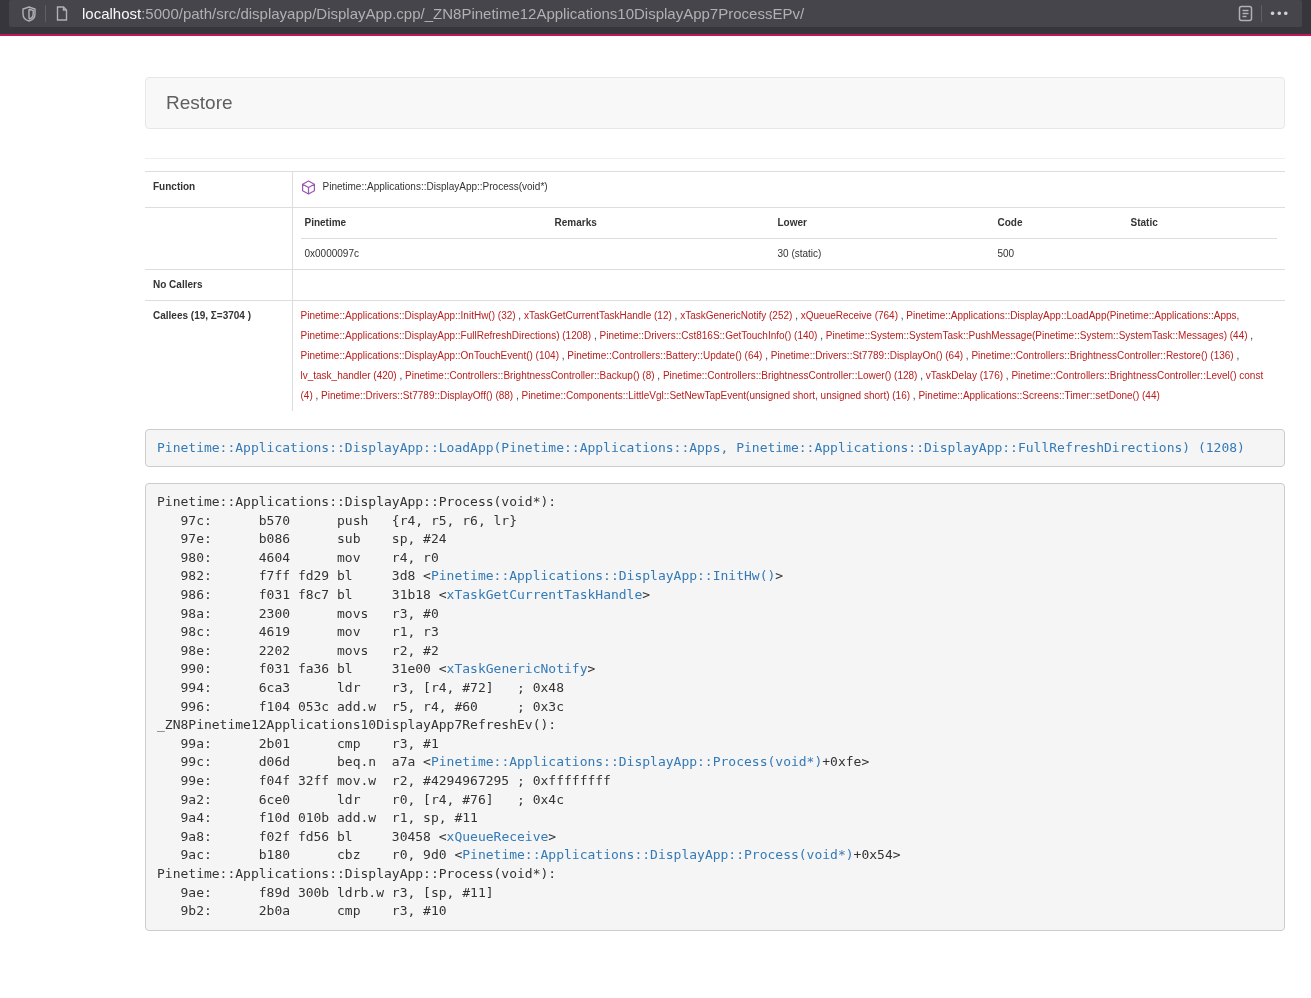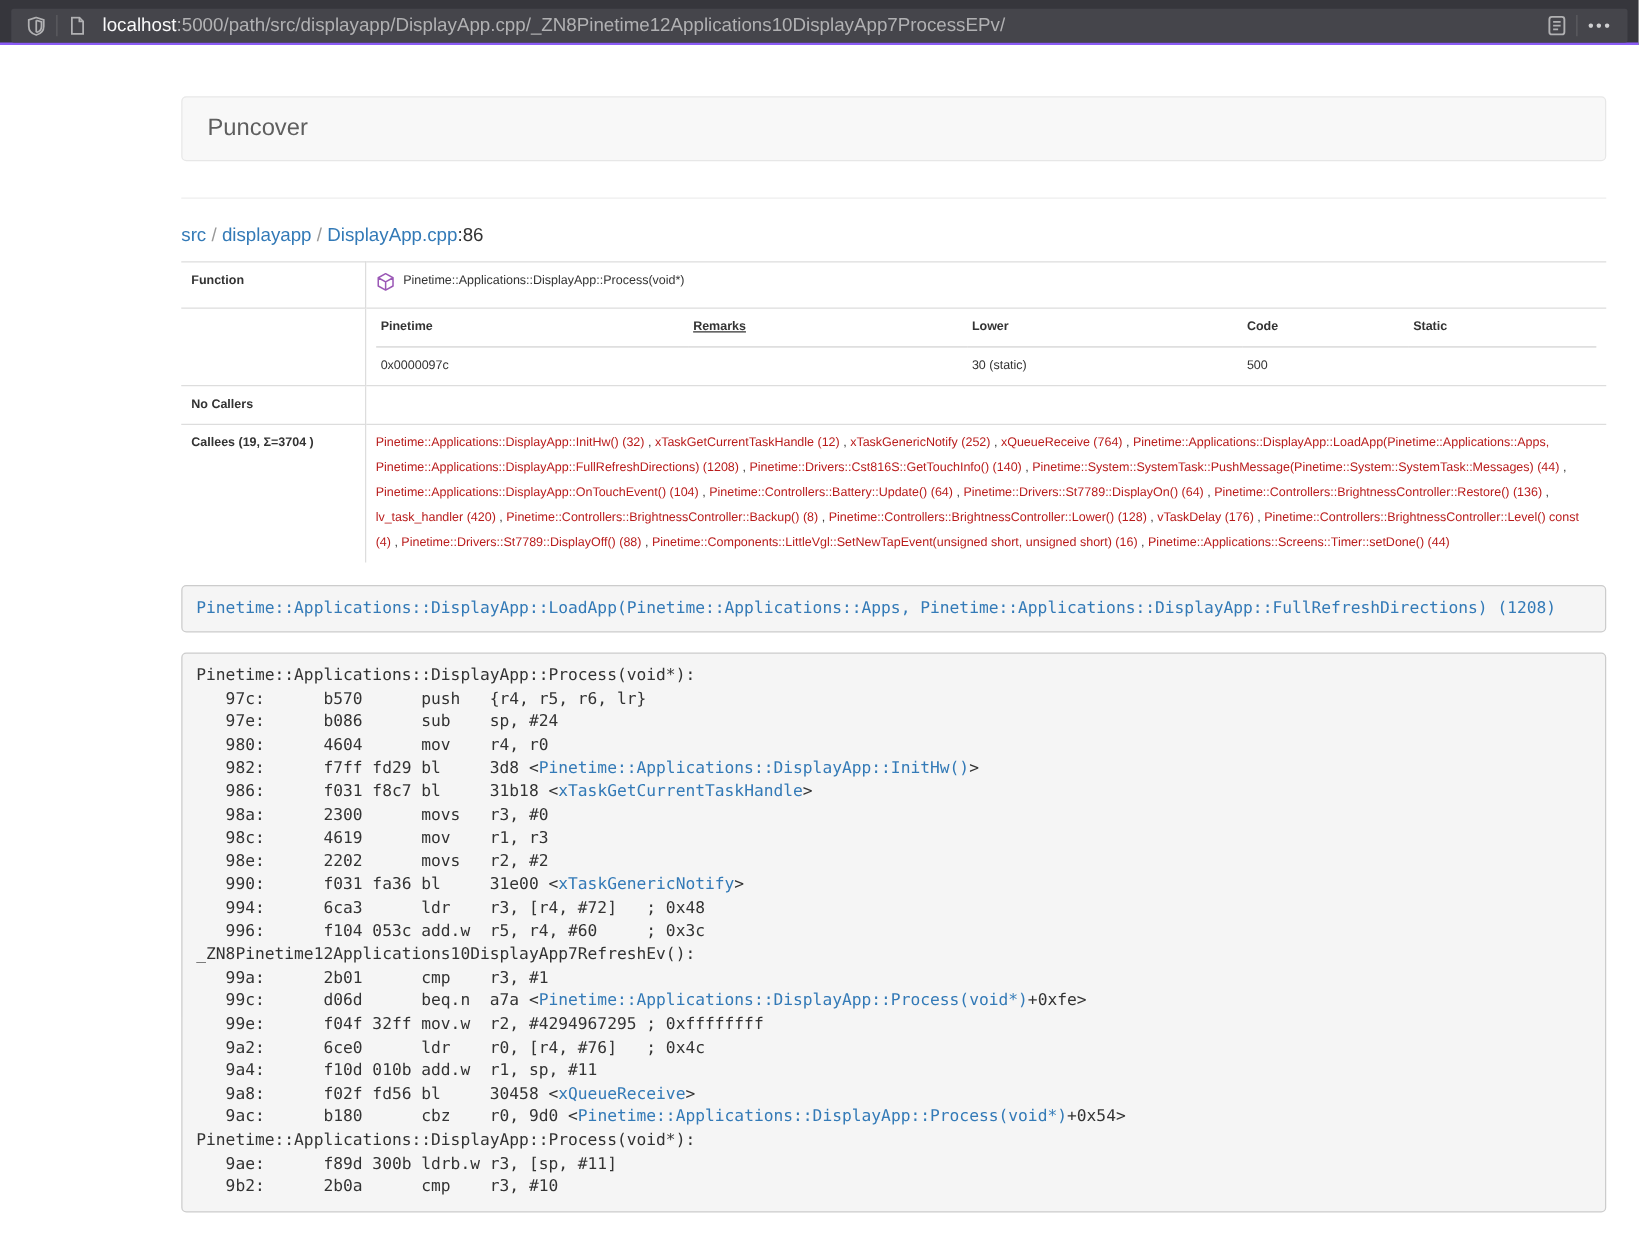--- a/index.html
+++ b/index.html
@@ -1,21 +1,21 @@
 <!DOCTYPE html>
 <html><head>
 <meta charset="utf-8">
 <style>
   * { box-sizing: border-box; margin: 0; padding: 0; }
   html, body { width: 1311px; height: 998px; overflow: hidden; background: #fff;
     font-family: "Liberation Sans", sans-serif; color: #333; }
 
   
-  .browser-bar { width: 100%; height: 36px; background: #36363c; border-bottom: 2px solid #8b5cf6;
-    display: flex; align-items: flex-end; padding: 0 9px; }
+  .browser-bar { width: 100%; height: 36px; background: #36363c; border-bottom: 2px solid #be185d;
+    display: flex; align-items: flex-start; padding: 0 9px; }
   .url-bar { flex: 1; height: 27px; background: #45454b; border-radius: 2px;
     display: flex; align-items: center; padding: 0 8px; }
   .url-icon { display: flex; align-items: center; justify-content: center; width: 24px; height: 24px; flex: 0 0 auto; }
   .url-divider { width: 1px; height: 17px; background: #5e5e63; margin: 0 4px; flex: 0 0 auto; }
   .url-text { margin-left: 8px; font-size: 15px; color: #b1b1b3; white-space: nowrap; overflow: hidden;
     flex: 1; }
   .url-host { color: #f9f9fa; }
   .url-right { display: flex; align-items: center; flex: 0 0 auto; }
   .dots { color: #d0d0d2; font-size: 13px; letter-spacing: 2px; padding: 0 4px; }
 
@@ -38,21 +38,21 @@
   table.fn-table > tbody > tr > th,
   table.fn-table > tbody > tr > td { border-top: 1px solid #ddd; padding: 5px 8px;
     text-align: left; vertical-align: top; line-height: 20px; }
   table.fn-table > tbody > tr > th { width: 147px; font-weight: bold; border-right: 1px solid #ddd; }
   .fn-name { display: inline-flex; align-items: center; gap: 7px; }
   .cube-icon svg { display: block; }
 
   table.inner-table { width: 100%; border-collapse: collapse; }
   table.inner-table th, table.inner-table td { text-align: left; padding: 5px 4px; line-height: 20px; }
   table.inner-table thead th { font-weight: bold; border-bottom: 1px solid #ddd; }
-  .col-address { width: 250px; } .col-remarks { width: 223px; text-decoration: underline; } .col-stack { width: 220px; }
+  .col-address { width: 250px; } .col-remarks { width: 223px; } .col-stack { width: 220px; }
   .col-code { width: 133px; } .col-static { width: auto; }
 
   .callees a, .fn-link { color: #b91c1c; text-decoration: none; }
   .callees { line-height: 20px; }
 
   
   pre.box { background: #f5f5f5; border: 1px solid #ccc; border-radius: 4px;
     font-family: "DejaVu Sans Mono", monospace; font-size: 13px; line-height: 18.6px;
     color: #333; padding: 9px 11px; white-space: pre; overflow: hidden; }
   pre.highlight-box { margin-top: 18px; }
@@ -86,26 +86,25 @@
       </span>
       <span class="url-divider"></span>
       <span class="dots">•••</span>
     </span>
   </div>
 </div>
 
 <div class="container">
 
   <div class="navbar">
-    <span class="brand">Puncover</span>
+    <span class="brand">Restore</span>
   </div>
 
   <hr class="sep-rule">
 
-  <div class="breadcrumb"><a href="#">src</a><span class="sep"> / </span><a href="#">displayapp</a><span class="sep"> / </span><a href="#">DisplayApp.cpp</a><span class="suffix">:86</span></div>
 
   <table class="fn-table">
     <tbody>
       <tr>
         <th>Function</th>
         <td>
           <span class="fn-name">
             <span class="cube-icon">
               <svg width="15" height="15" viewBox="0 0 16 16">
                   <path d="M8 1 L14.3 4.5 V11.5 L8 15 L1.7 11.5 V4.5 Z M1.7 4.5 L8 8 L14.3 4.5 M8 8 V15" fill="none" stroke="#9b59b6" stroke-width="1.3" stroke-linejoin="round"></path>

